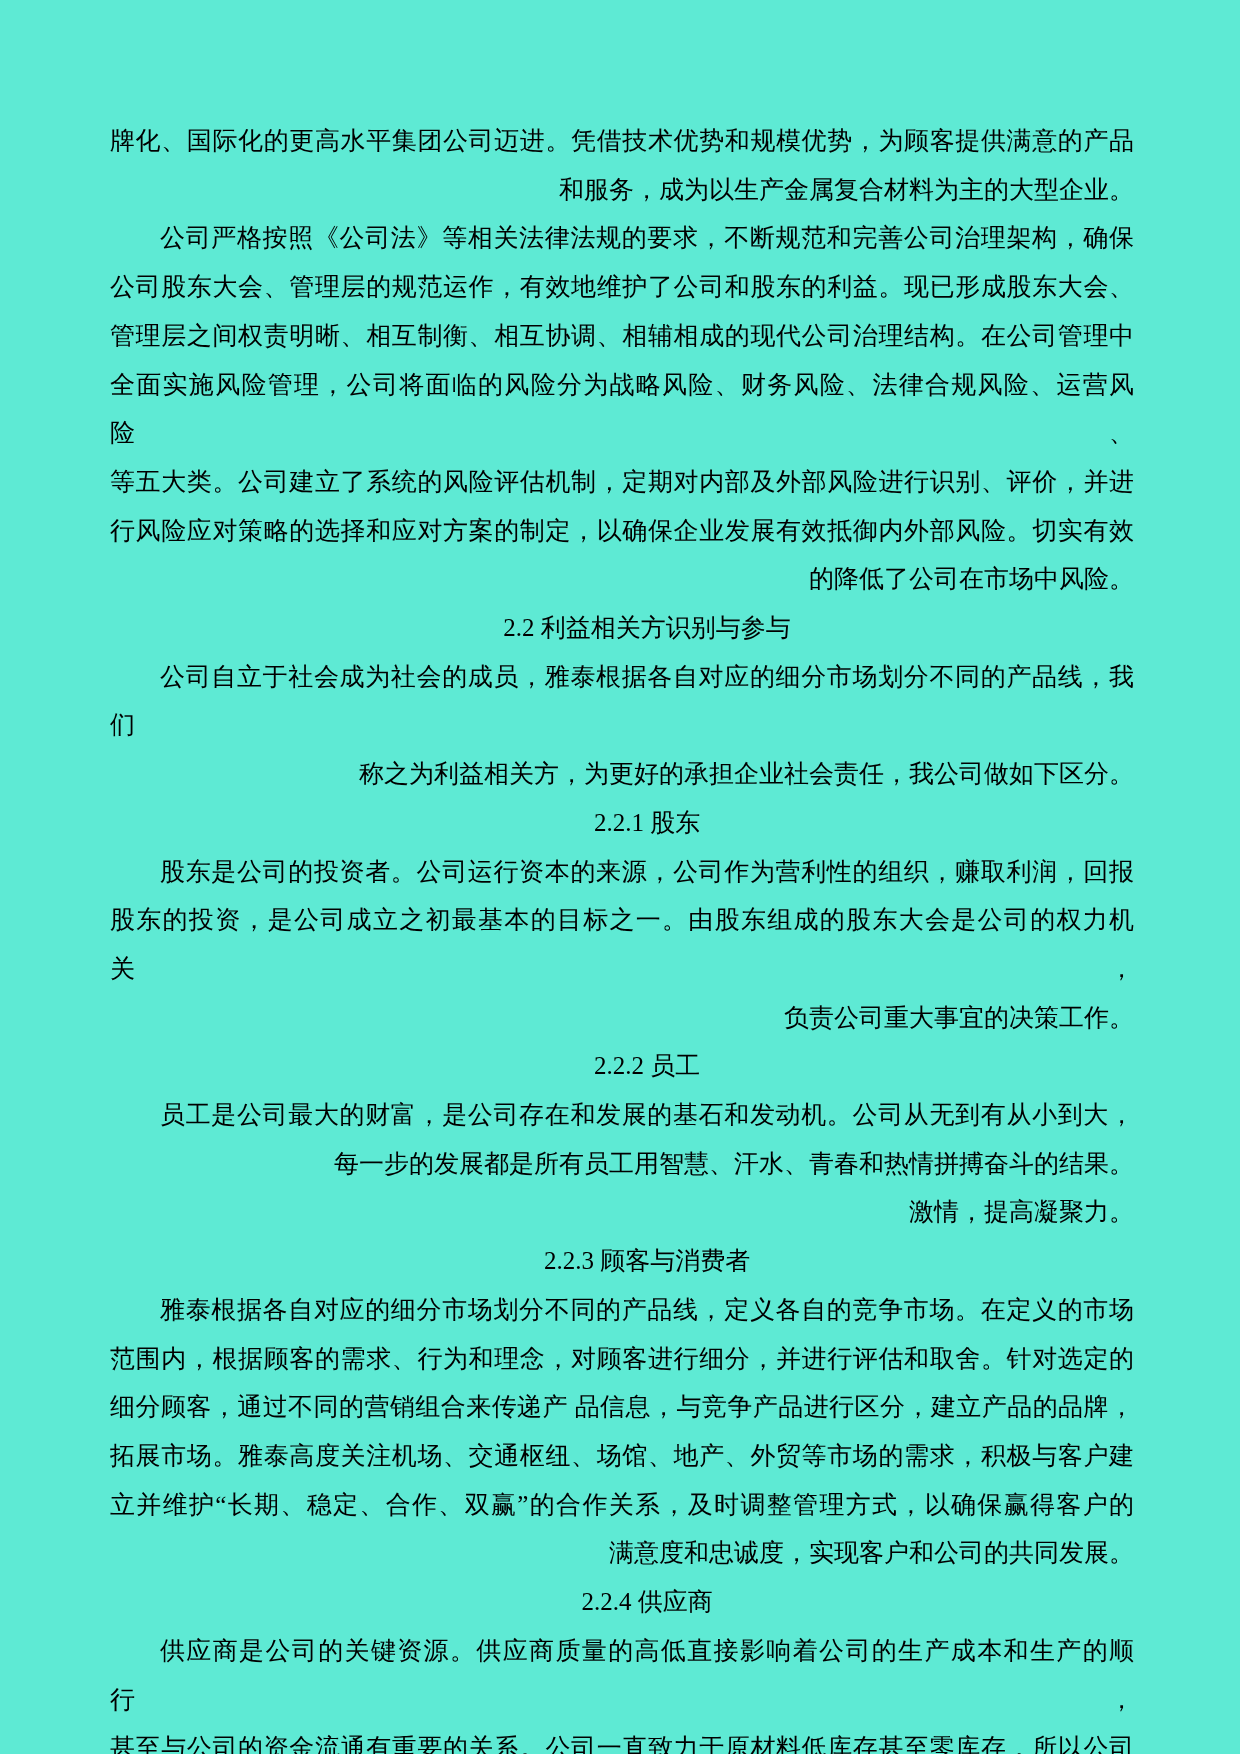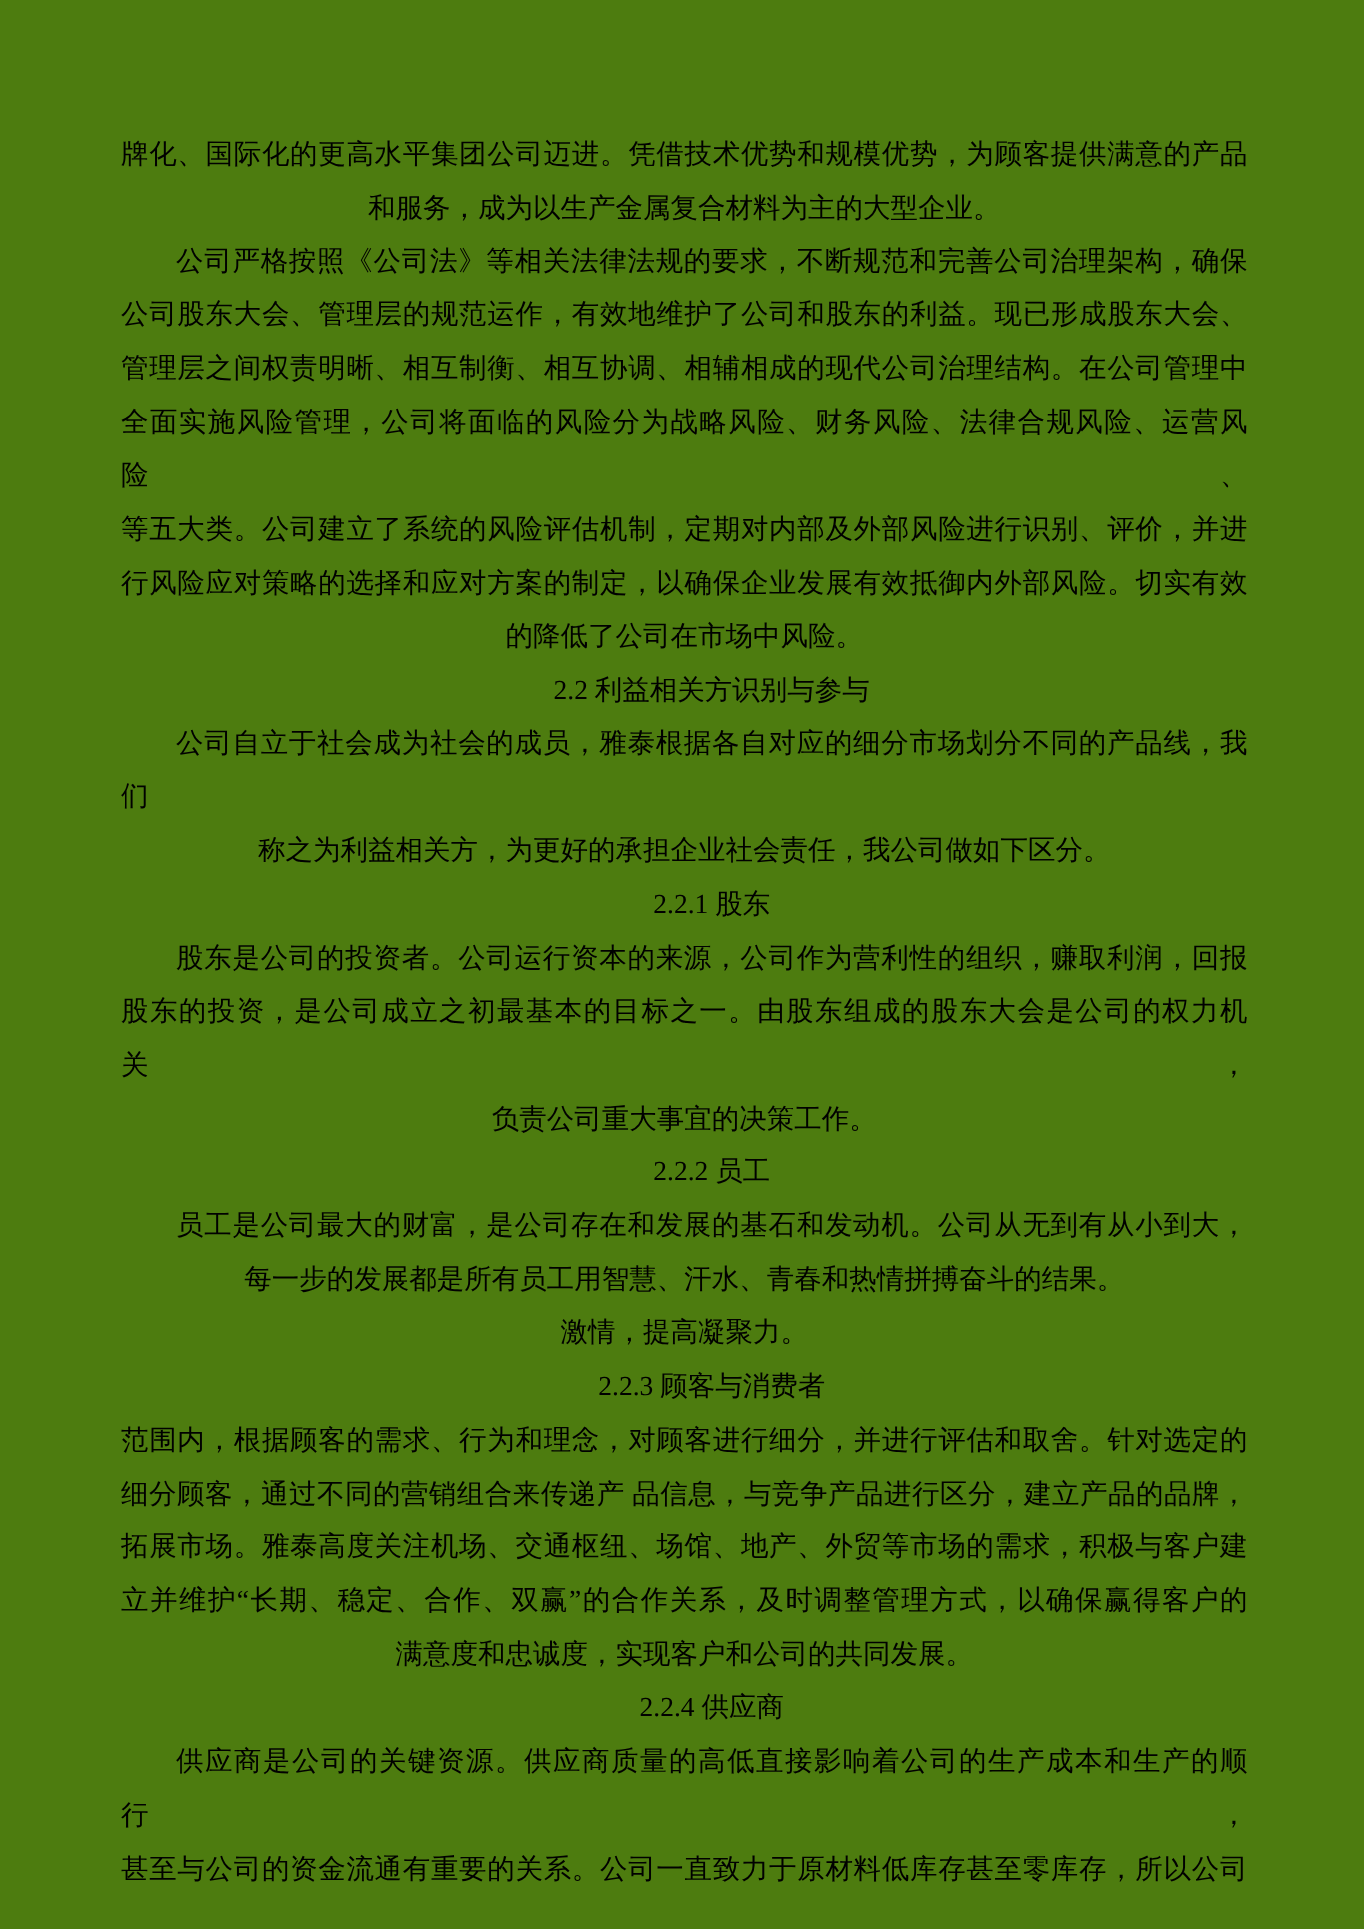--- a/index.html
+++ b/index.html
@@ -4,37 +4,37 @@
 <style>
   html, body {
     margin: 0;
     padding: 0;
     background: #ffffff;
   }
   .page {
     position: relative;
     width: 1240px;
     height: 1754px;
-    background: #4d7c0f;
+    background: #5eead4;
     overflow: hidden;
     font-family: "Liberation Serif", "DejaVu Serif", serif;
     color: #000000;
   }
   .doc {
     position: absolute;
     left: 110px;
     top: 117px;
     width: 1024px;
     font-size: 25px;
     line-height: 48.7px;
     color: #000000;
   }
   .line {
     width: 100%;
-    text-align: center;
+    text-align: right;
   }
   
   .line.fill {
     text-align: justify;
     text-align-last: justify;
   }
   
   .line.indent {
     text-indent: 2em;
   }
@@ -62,20 +62,21 @@
       <div class="line">称之为利益相关方，为更好的承担企业社会责任，我公司做如下区分。</div>
       <div class="line heading">2.2.1 股东</div>
       <div class="line indent fill">股东是公司的投资者。公司运行资本的来源，公司作为营利性的组织，赚取利润，回报</div>
       <div class="line fill">股东的投资，是公司成立之初最基本的目标之一。由股东组成的股东大会是公司的权力机关，</div>
       <div class="line">负责公司重大事宜的决策工作。</div>
       <div class="line heading">2.2.2 员工</div>
       <div class="line indent fill">员工是公司最大的财富，是公司存在和发展的基石和发动机。公司从无到有从小到大，</div>
       <div class="line">每一步的发展都是所有员工用智慧、汗水、青春和热情拼搏奋斗的结果。</div>
       <div class="line">激情，提高凝聚力。</div>
       <div class="line heading">2.2.3 顾客与消费者</div>
+      <div class="line indent fill">雅泰根据各自对应的细分市场划分不同的产品线，定义各自的竞争市场。在定义的市场</div>
       <div class="line fill">范围内，根据顾客的需求、行为和理念，对顾客进行细分，并进行评估和取舍。针对选定的</div>
       <div class="line fill">细分顾客，通过不同的营销组合来传递产 品信息，与竞争产品进行区分，建立产品的品牌，</div>
       <div class="line fill">拓展市场。雅泰高度关注机场、交通枢纽、场馆、地产、外贸等市场的需求，积极与客户建</div>
       <div class="line fill">立并维护“长期、稳定、合作、双赢”的合作关系，及时调整管理方式，以确保赢得客户的</div>
       <div class="line">满意度和忠诚度，实现客户和公司的共同发展。</div>
       <div class="line heading">2.2.4 供应商</div>
       <div class="line indent fill">供应商是公司的关键资源。供应商质量的高低直接影响着公司的生产成本和生产的顺行，</div>
       <div class="line fill">甚至与公司的资金流通有重要的关系。公司一直致力于原材料低库存甚至零库存，所以公司</div>
     </div>
 </div>

